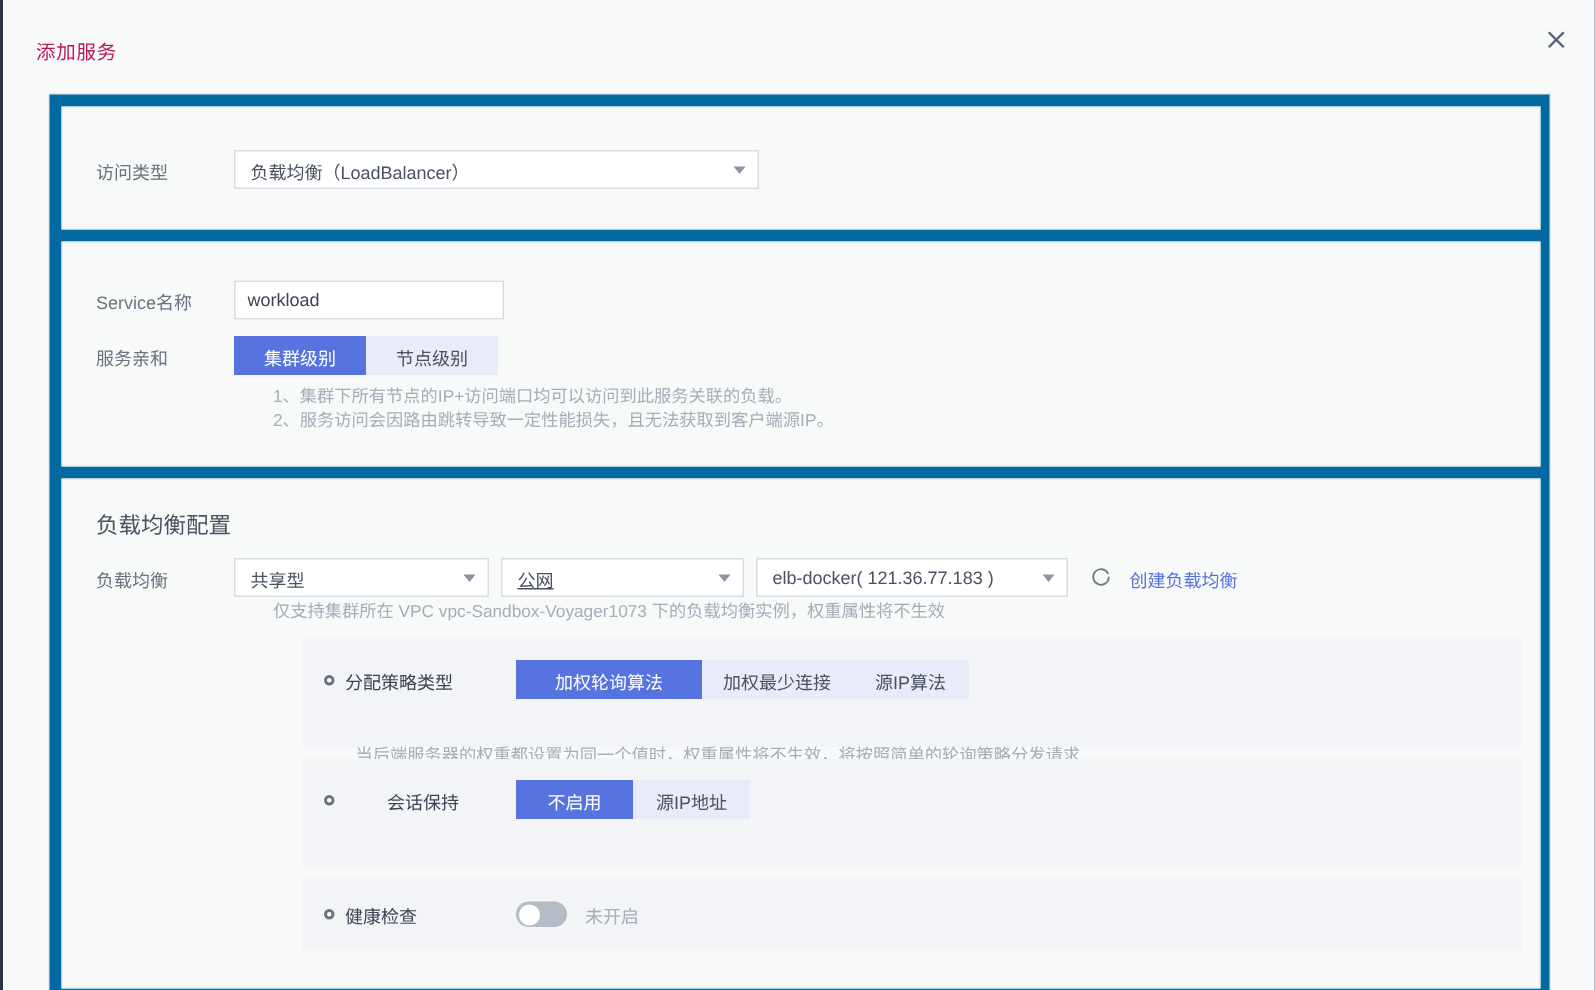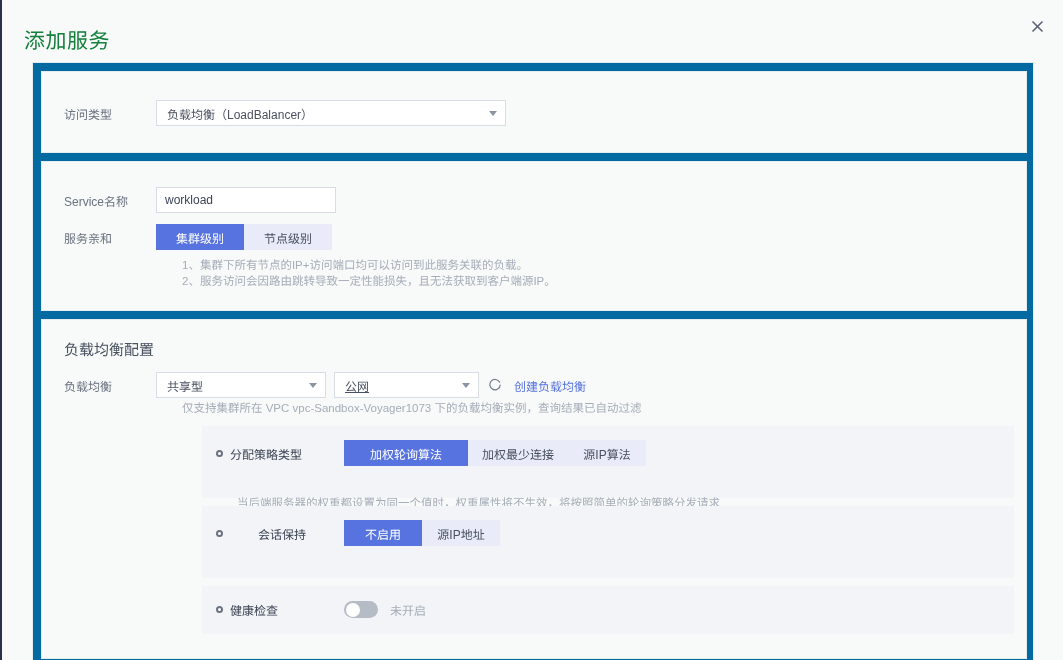--- a/index.html
+++ b/index.html
@@ -29,22 +29,22 @@
   .dialog-header {
     position: absolute;
     top: 0; left: 0;
     width: 1063px;
     height: 62px;
   }
   .dialog-title {
     position: absolute;
     left: 22px;
     top: 24px;
-    font-size: 21px;
-    color: #15803d;
+    font-size: 13px;
+    color: #be185d;
     letter-spacing: 0.5px;
     font-weight: 400;
     white-space: nowrap;
   }
   .close-btn {
     position: absolute;
     right: 18px;
     top: 16px;
     width: 20px;
     height: 20px;
@@ -302,33 +302,37 @@
 
     <div class="card lb">
       <div class="section-title">负载均衡配置</div>
 
       <div class="row" style="left:22px; top:52px;">
         <div class="field-label">负载均衡</div>
         <div class="select" style="width:170px; margin-right:8px;">
           <span>共享型</span>
           <span class="caret"></span>
         </div>
-        <div class="select" style="width:145px; margin-right:8px;text-decoration:underline;">
+        <div class="select" style="width:162px; margin-right:8px;text-decoration:underline;">
           <span>公网</span>
+          <span class="caret"></span>
+        </div>
+        <div class="select" style="width:208px; margin-right:14px;">
+          <span>elb-docker( 121.36.77.183 )</span>
           <span class="caret"></span>
         </div>
         <div class="refresh-icon">
           <svg width="14" height="14" viewBox="0 0 14 14" aria-hidden="true">
             <path d="M11.6 4.2A5.2 5.2 0 1 0 12.2 7" fill="none" stroke="currentColor" stroke-width="1.2" stroke-linecap="round"></path>
           </svg>
         </div>
         <a class="link" style="margin-left:12px;">创建负载均衡</a>
       </div>
 
-      <div class="hint" style="position:absolute; left:140px; top:80px;">仅支持集群所在 VPC vpc-Sandbox-Voyager1073 下的负载均衡实例，查询结果已自动过滤</div>
+      <div class="hint" style="position:absolute; left:140px; top:80px;">仅支持集群所在 VPC vpc-Sandbox-Voyager1073 下的负载均衡实例，权重属性将不生效</div>
 
       <div class="subpanel" style="top:106px; height:72px;">
         <div class="sub-row" style="left:14px; top:14px;">
           <span class="bullet"></span>
           <span class="sub-label" style="width:104px;">分配策略类型</span>
           <span class="segmented" style="margin-left:10px;">
             <span class="seg active" style="width:124px;">加权轮询算法</span>
             <span class="seg" style="width:100px;">加权最少连接</span>
             <span class="seg" style="width:78px;">源IP算法</span>
           </span>

